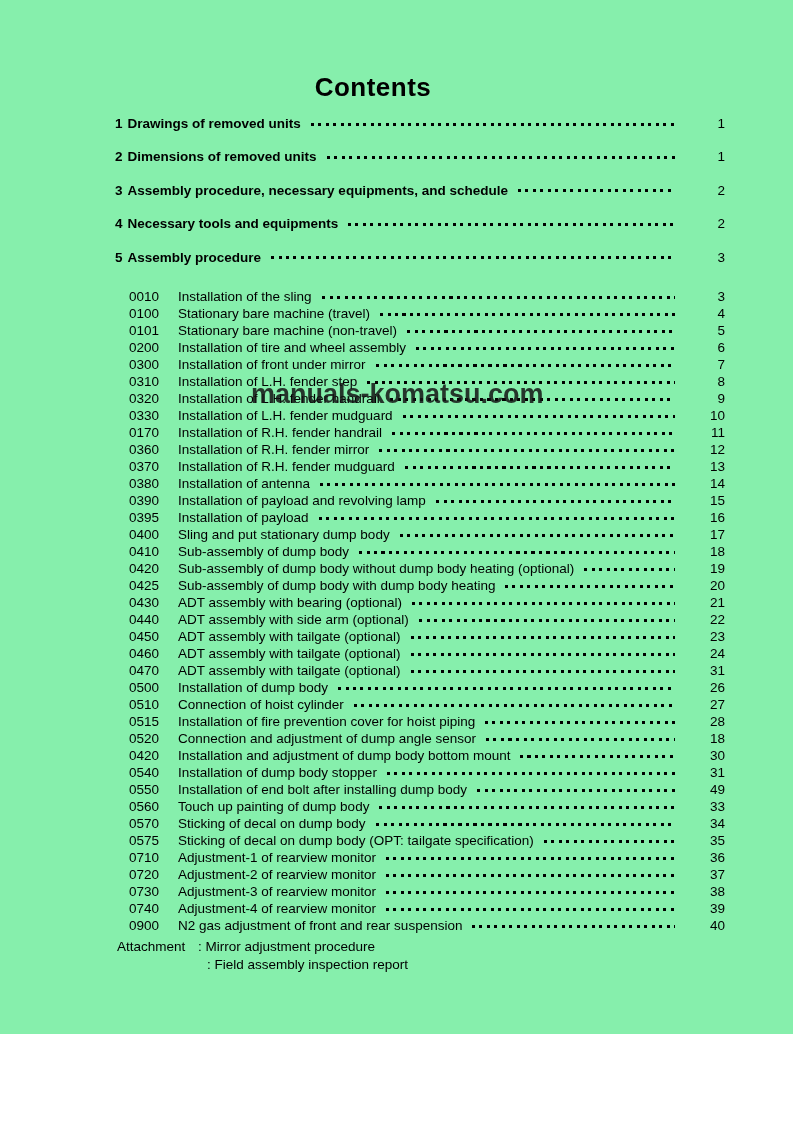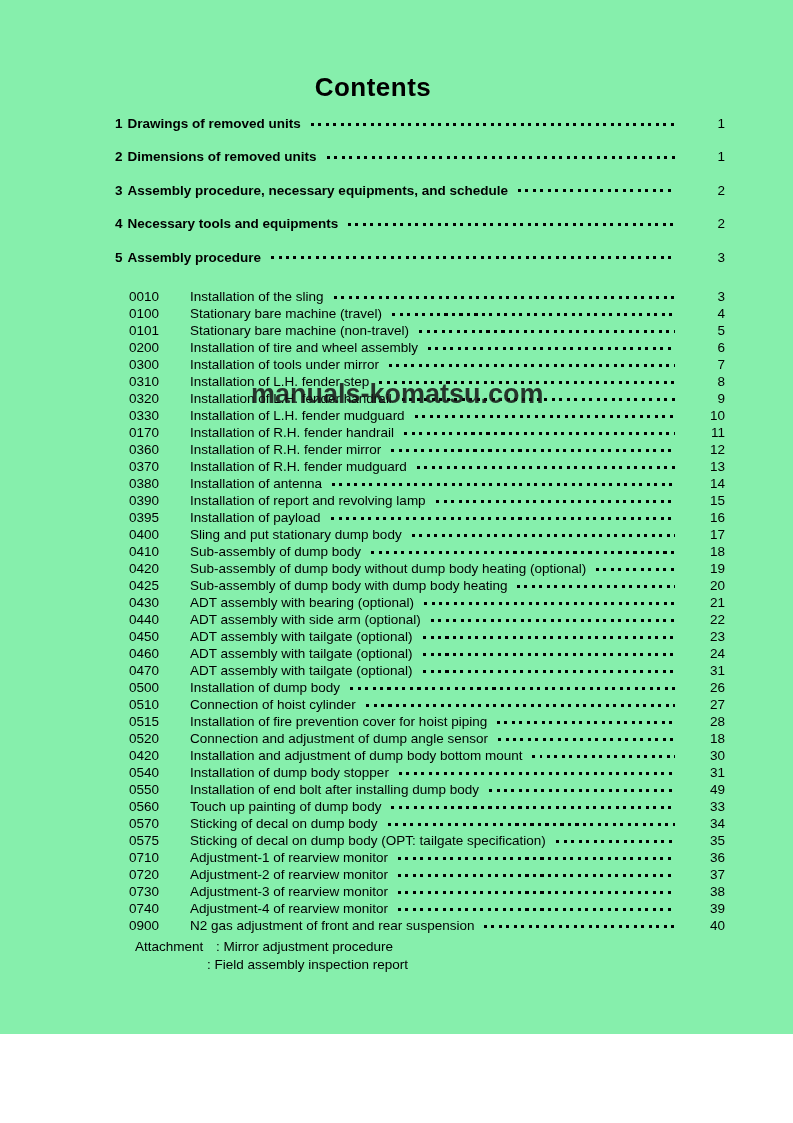--- a/index.html
+++ b/index.html
@@ -65,31 +65,31 @@
     width: 596px;
   }
   .item-row {
     height: 17px;
     font-size: 13.5px;
     font-weight: 400;
   }
   .code {
     flex: 0 0 auto;
     width: 33px;
-    margin-right: 28px;
+    margin-right: 16px;
   }
   .item-title { flex: 0 0 auto; }
   .attachment {
     position: absolute;
     top: 938px;
     left: 117px;
     font-size: 13.5px;
     line-height: 17.5px;
   }
-  .att-line1 { display: flex; margin-left: 18px; }
+  .att-line1 { display: flex; }
   .att-label { flex: 0 0 auto; width: 81px; }
   .att-line2 { padding-left: 90px; }
   .watermark {
     position: absolute;
     top: 381px;
     left: 251px;
     font-size: 27px;
     font-weight: 700;
     line-height: 1;
     color: rgba(20, 20, 20, 0.85);
@@ -167,21 +167,21 @@
 
       <div class="row item-row">
         <span class="code">0200</span>
         <span class="item-title">Installation of tire and wheel assembly</span>
         <span class="leader"></span>
         <span class="page-num">6</span>
       </div>
 
       <div class="row item-row">
         <span class="code">0300</span>
-        <span class="item-title">Installation of tools under mirror</span>
+        <span class="item-title">Installation of front under mirror</span>
         <span class="leader"></span>
         <span class="page-num">7</span>
       </div>
 
       <div class="row item-row">
         <span class="code">0310</span>
         <span class="item-title">Installation of L.H. fender step</span>
         <span class="leader"></span>
         <span class="page-num">8</span>
       </div>
@@ -223,21 +223,21 @@
 
       <div class="row item-row">
         <span class="code">0380</span>
         <span class="item-title">Installation of antenna</span>
         <span class="leader"></span>
         <span class="page-num">14</span>
       </div>
 
       <div class="row item-row">
         <span class="code">0390</span>
-        <span class="item-title">Installation of report and revolving lamp</span>
+        <span class="item-title">Installation of payload and revolving lamp</span>
         <span class="leader"></span>
         <span class="page-num">15</span>
       </div>
 
       <div class="row item-row">
         <span class="code">0395</span>
         <span class="item-title">Installation of payload</span>
         <span class="leader"></span>
         <span class="page-num">16</span>
       </div>

